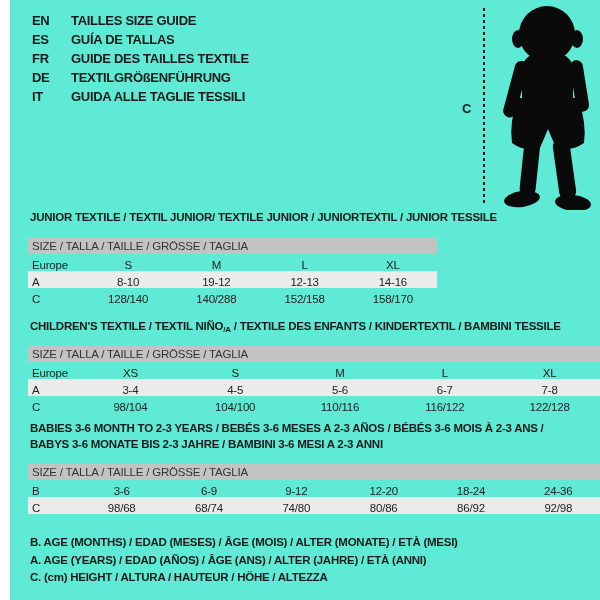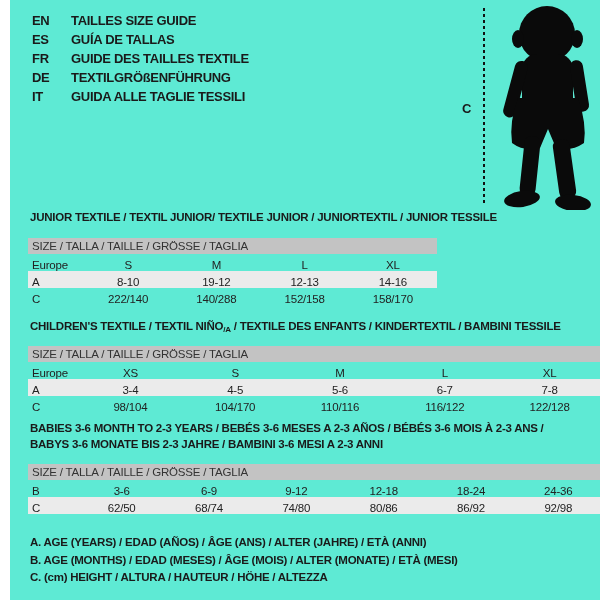--- a/index.html
+++ b/index.html
@@ -97,21 +97,21 @@
     </div>
     <div class="trow alt">
       <span class="tlbl">A</span>
       <span class="tcell">8-10</span>
       <span class="tcell">19-12</span>
       <span class="tcell">12-13</span>
       <span class="tcell">14-16</span>
     </div>
     <div class="trow">
       <span class="tlbl">C</span>
-      <span class="tcell">222/140</span>
+      <span class="tcell">128/140</span>
       <span class="tcell">140/288</span>
       <span class="tcell">152/158</span>
       <span class="tcell">158/170</span>
     </div>
   </div>
 
   <div class="section-title" style="top:320px"><span>CHILDREN'S TEXTILE / TEXTIL NIÑO</span><span class="subsc">/A</span><span> / TEXTILE DES ENFANTS / KINDERTEXTIL / BAMBINI TESSILE</span></div>
   <div class="tbl t23" style="top:346px">
     <div class="tbl-bar">SIZE / TALLA / TAILLE / GRÖSSE / TAGLIA</div>
     <div class="trow">
@@ -126,52 +126,52 @@
       <span class="tlbl">A</span>
       <span class="tcell">3-4</span>
       <span class="tcell">4-5</span>
       <span class="tcell">5-6</span>
       <span class="tcell">6-7</span>
       <span class="tcell">7-8</span>
     </div>
     <div class="trow">
       <span class="tlbl">C</span>
       <span class="tcell">98/104</span>
-      <span class="tcell">104/170</span>
+      <span class="tcell">104/100</span>
       <span class="tcell">110/116</span>
       <span class="tcell">116/122</span>
       <span class="tcell">122/128</span>
     </div>
   </div>
 
   <div class="section-title two-line" style="top:421px">
     <div>BABIES 3-6 MONTH TO 2-3 YEARS / BEBÉS 3-6 MESES A 2-3 AÑOS / BÉBÉS 3-6 MOIS À 2-3 ANS /</div>
     <div>BABYS 3-6 MONATE BIS 2-3 JAHRE / BAMBINI 3-6 MESI A 2-3 ANNI</div>
   </div>
   <div class="tbl t23" style="top:464px">
     <div class="tbl-bar">SIZE / TALLA / TAILLE / GRÖSSE / TAGLIA</div>
     <div class="trow">
       <span class="tlbl">B</span>
       <span class="tcell">3-6</span>
       <span class="tcell">6-9</span>
       <span class="tcell">9-12</span>
-      <span class="tcell">12-18</span>
+      <span class="tcell">12-20</span>
       <span class="tcell">18-24</span>
       <span class="tcell">24-36</span>
     </div>
     <div class="trow alt">
       <span class="tlbl">C</span>
-      <span class="tcell">62/50</span>
+      <span class="tcell">98/68</span>
       <span class="tcell">68/74</span>
       <span class="tcell">74/80</span>
       <span class="tcell">80/86</span>
       <span class="tcell">86/92</span>
       <span class="tcell">92/98</span>
     </div>
   </div>
 
   <div class="footnotes">
+    <div class="footnote">B. AGE (MONTHS) / EDAD (MESES) / ÂGE (MOIS) / ALTER (MONATE) / ETÀ (MESI)</div>
     <div class="footnote">A. AGE (YEARS) / EDAD (AÑOS) / ÂGE (ANS) / ALTER (JAHRE) / ETÀ (ANNI)</div>
-    <div class="footnote">B. AGE (MONTHS) / EDAD (MESES) / ÂGE (MOIS) / ALTER (MONATE) / ETÀ (MESI)</div>
     <div class="footnote">C. (cm) HEIGHT / ALTURA / HAUTEUR / HÖHE / ALTEZZA</div>
   </div>
 
 </div>
 
 </body></html>

